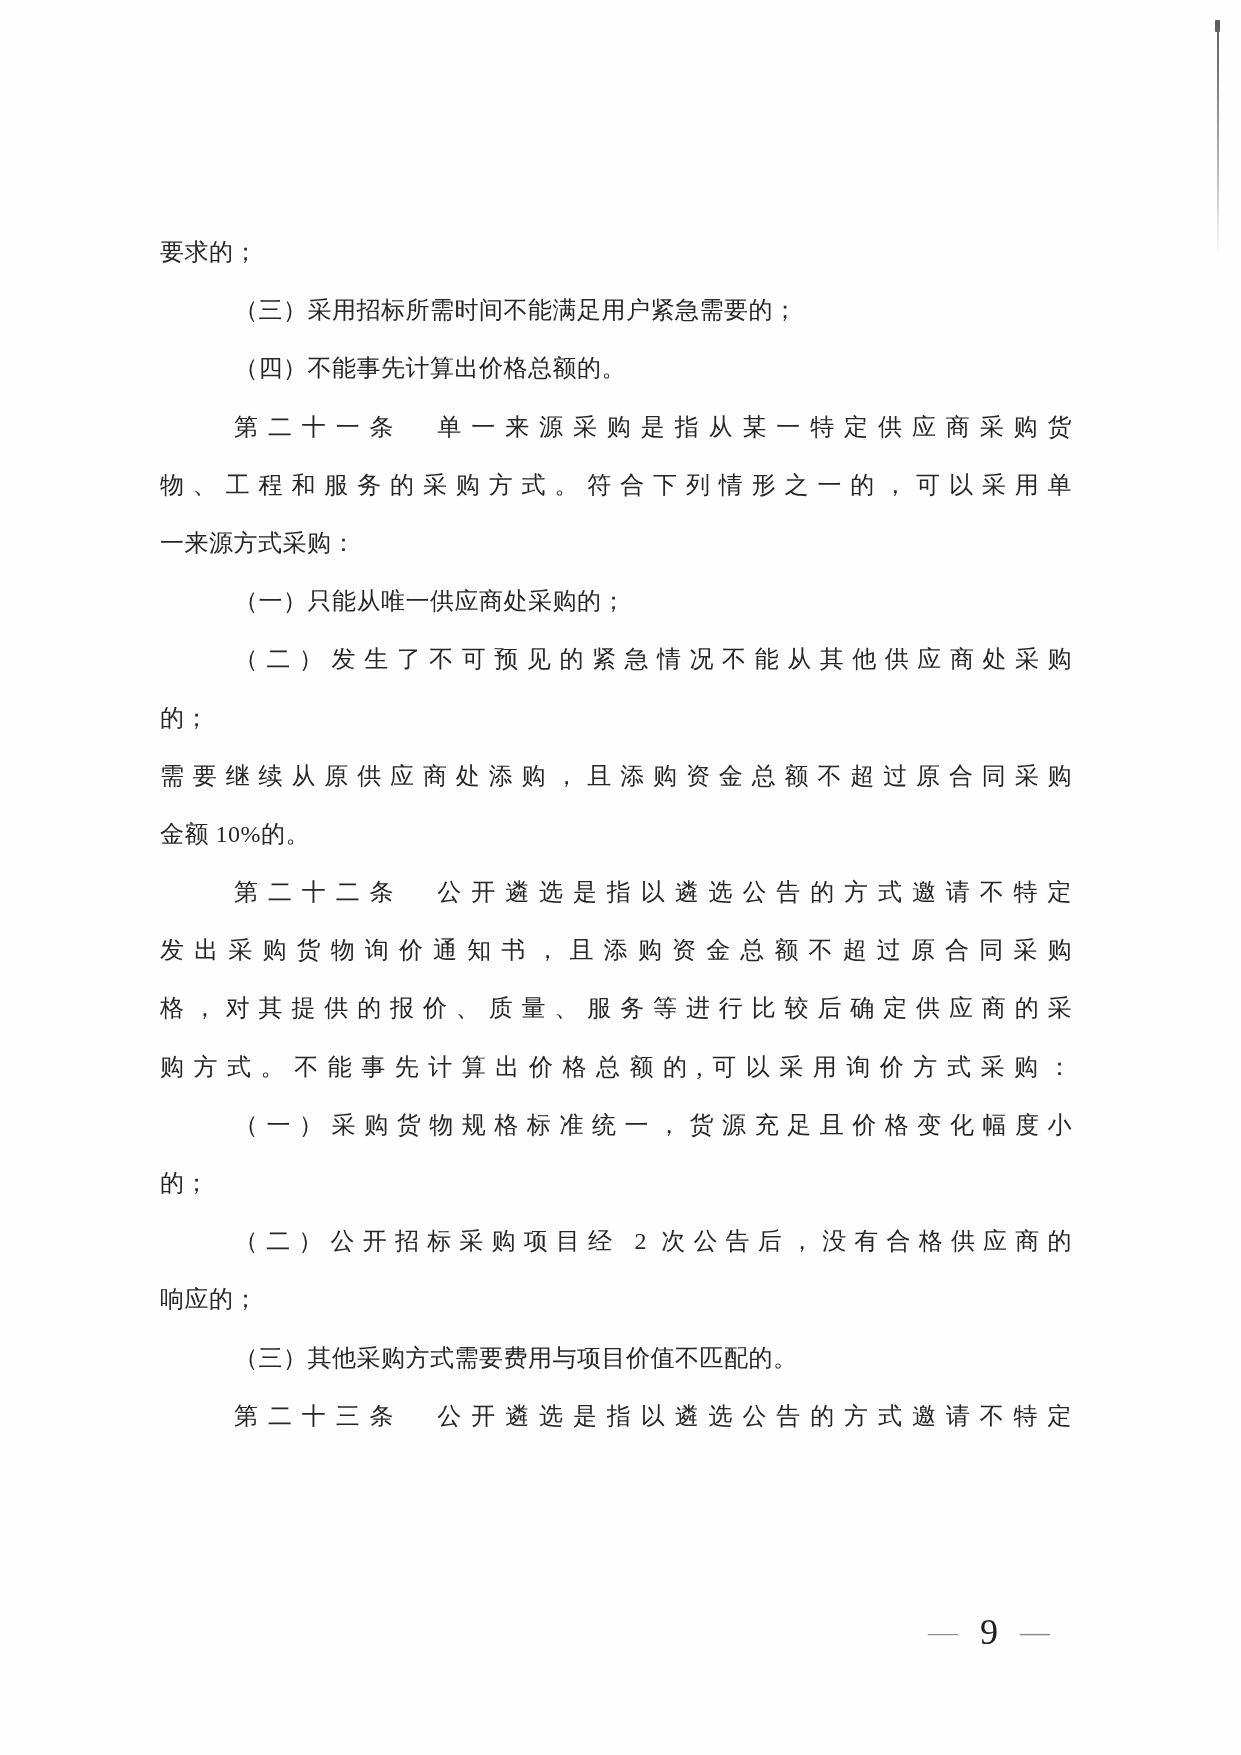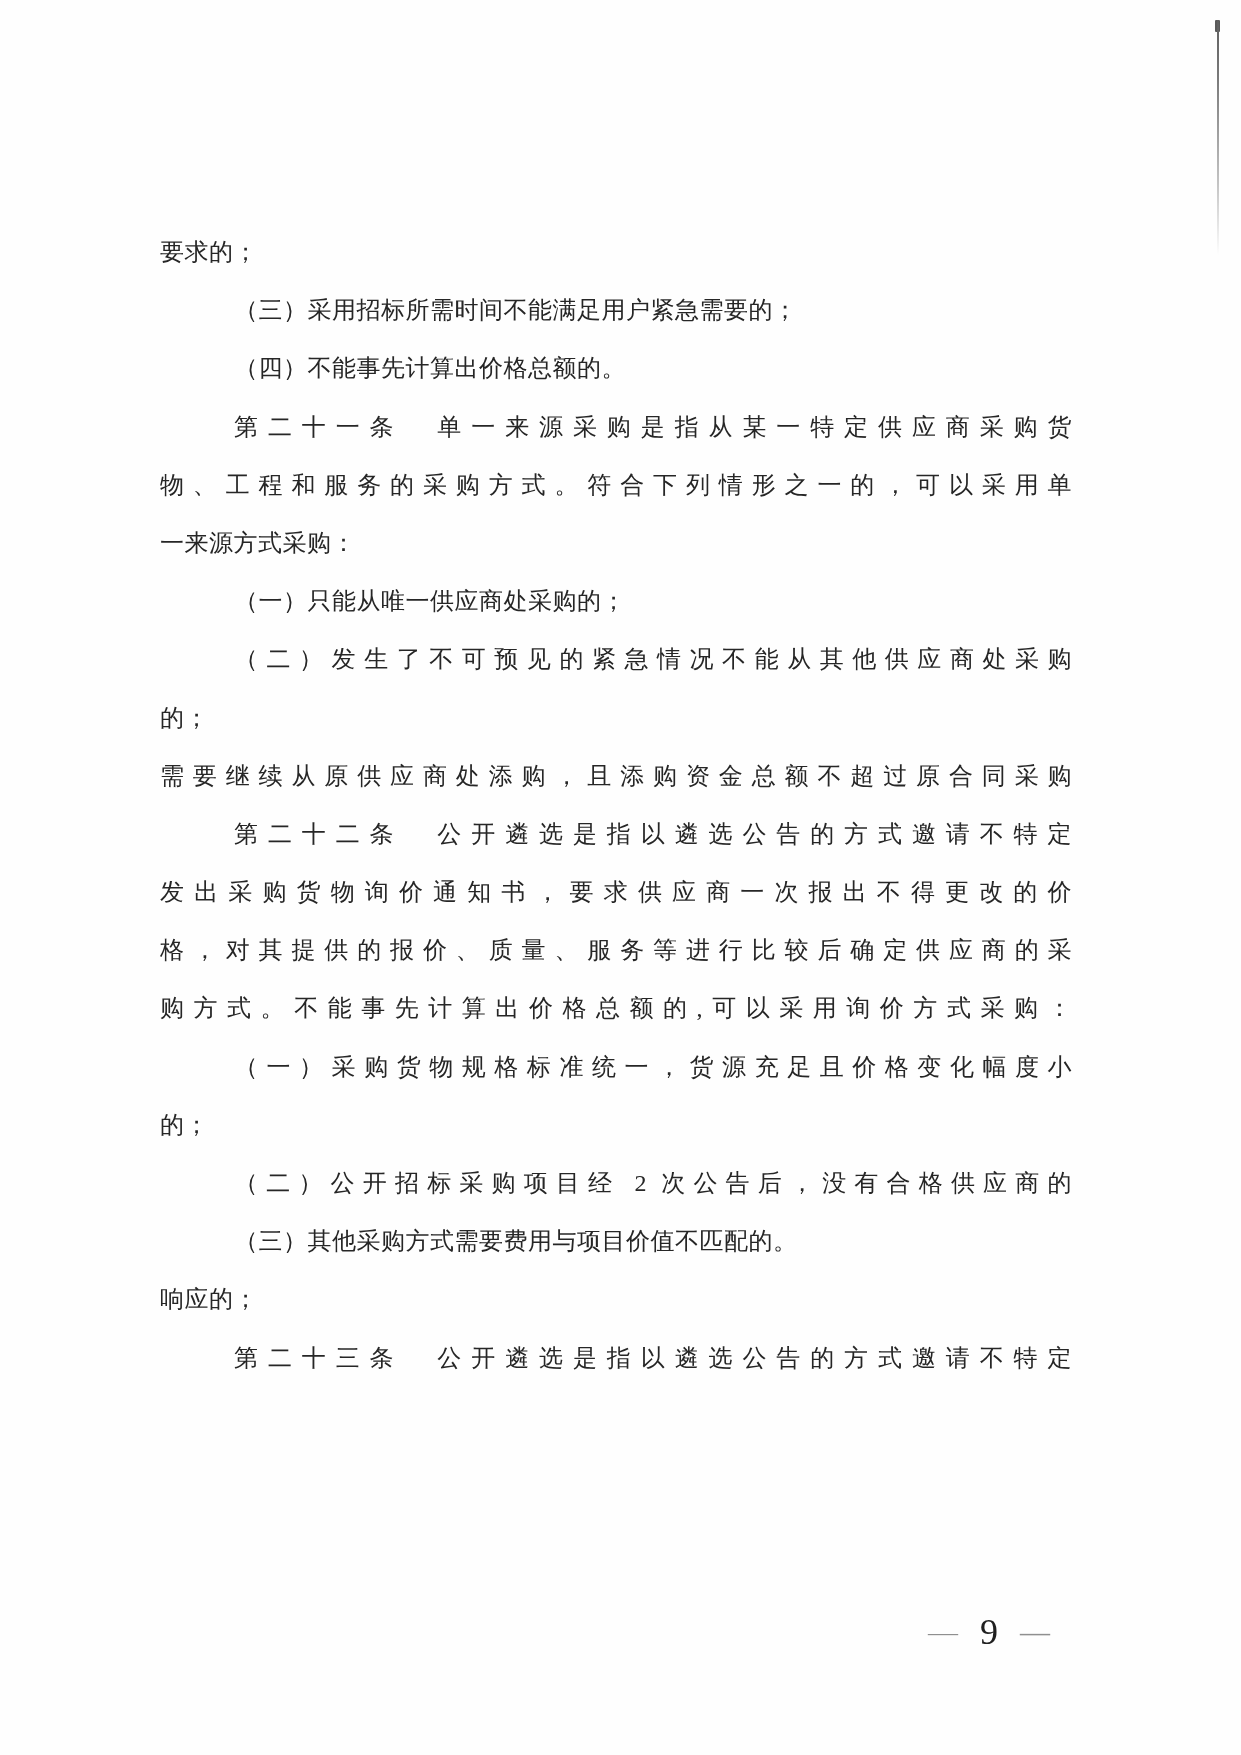--- a/index.html
+++ b/index.html
@@ -90,29 +90,30 @@
       <div class="line">要求的；</div>
       <div class="line indent">（三）采用招标所需时间不能满足用户紧急需要的；</div>
       <div class="line indent">（四）不能事先计算出价格总额的。</div>
       <div class="line indent justify">第二十一条　单一来源采购是指从某一特定供应商采购货</div>
       <div class="line justify">物、工程和服务的采购方式。符合下列情形之一的，可以采用单</div>
       <div class="line">一来源方式采购：</div>
       <div class="line indent">（一）只能从唯一供应商处采购的；</div>
       <div class="line indent justify">（二）发生了不可预见的紧急情况不能从其他供应商处采购</div>
       <div class="line">的；</div>
       <div class="line justify">需要继续从原供应商处添购，且添购资金总额不超过原合同采购</div>
+      <div class="line">金额 10%的。</div>
       <div class="line indent justify">第二十二条　公开遴选是指以遴选公告的方式邀请不特定</div>
-      <div class="line justify">发出采购货物询价通知书，要求供应商一次报出不得更改的价</div>
+      <div class="line justify">发出采购货物询价通知书，且添购资金总额不超过原合同采购</div>
       <div class="line justify">格，对其提供的报价、质量、服务等进行比较后确定供应商的采</div>
       <div class="line justify">购方式。不能事先计算出价格总额的,可以采用询价方式采购：</div>
       <div class="line indent justify">（一）采购货物规格标准统一，货源充足且价格变化幅度小</div>
       <div class="line">的；</div>
       <div class="line indent justify">（二）公开招标采购项目经 2 次公告后，没有合格供应商的</div>
+      <div class="line">响应的；</div>
       <div class="line indent">（三）其他采购方式需要费用与项目价值不匹配的。</div>
-      <div class="line">响应的；</div>
       <div class="line indent justify">第二十三条　公开遴选是指以遴选公告的方式邀请不特定</div>
     </div>
 
   <div class="page-number">
     <span class="dash left">—</span>
     <span class="num">9</span>
     <span class="dash right">—</span>
   </div>
 
 </div>

